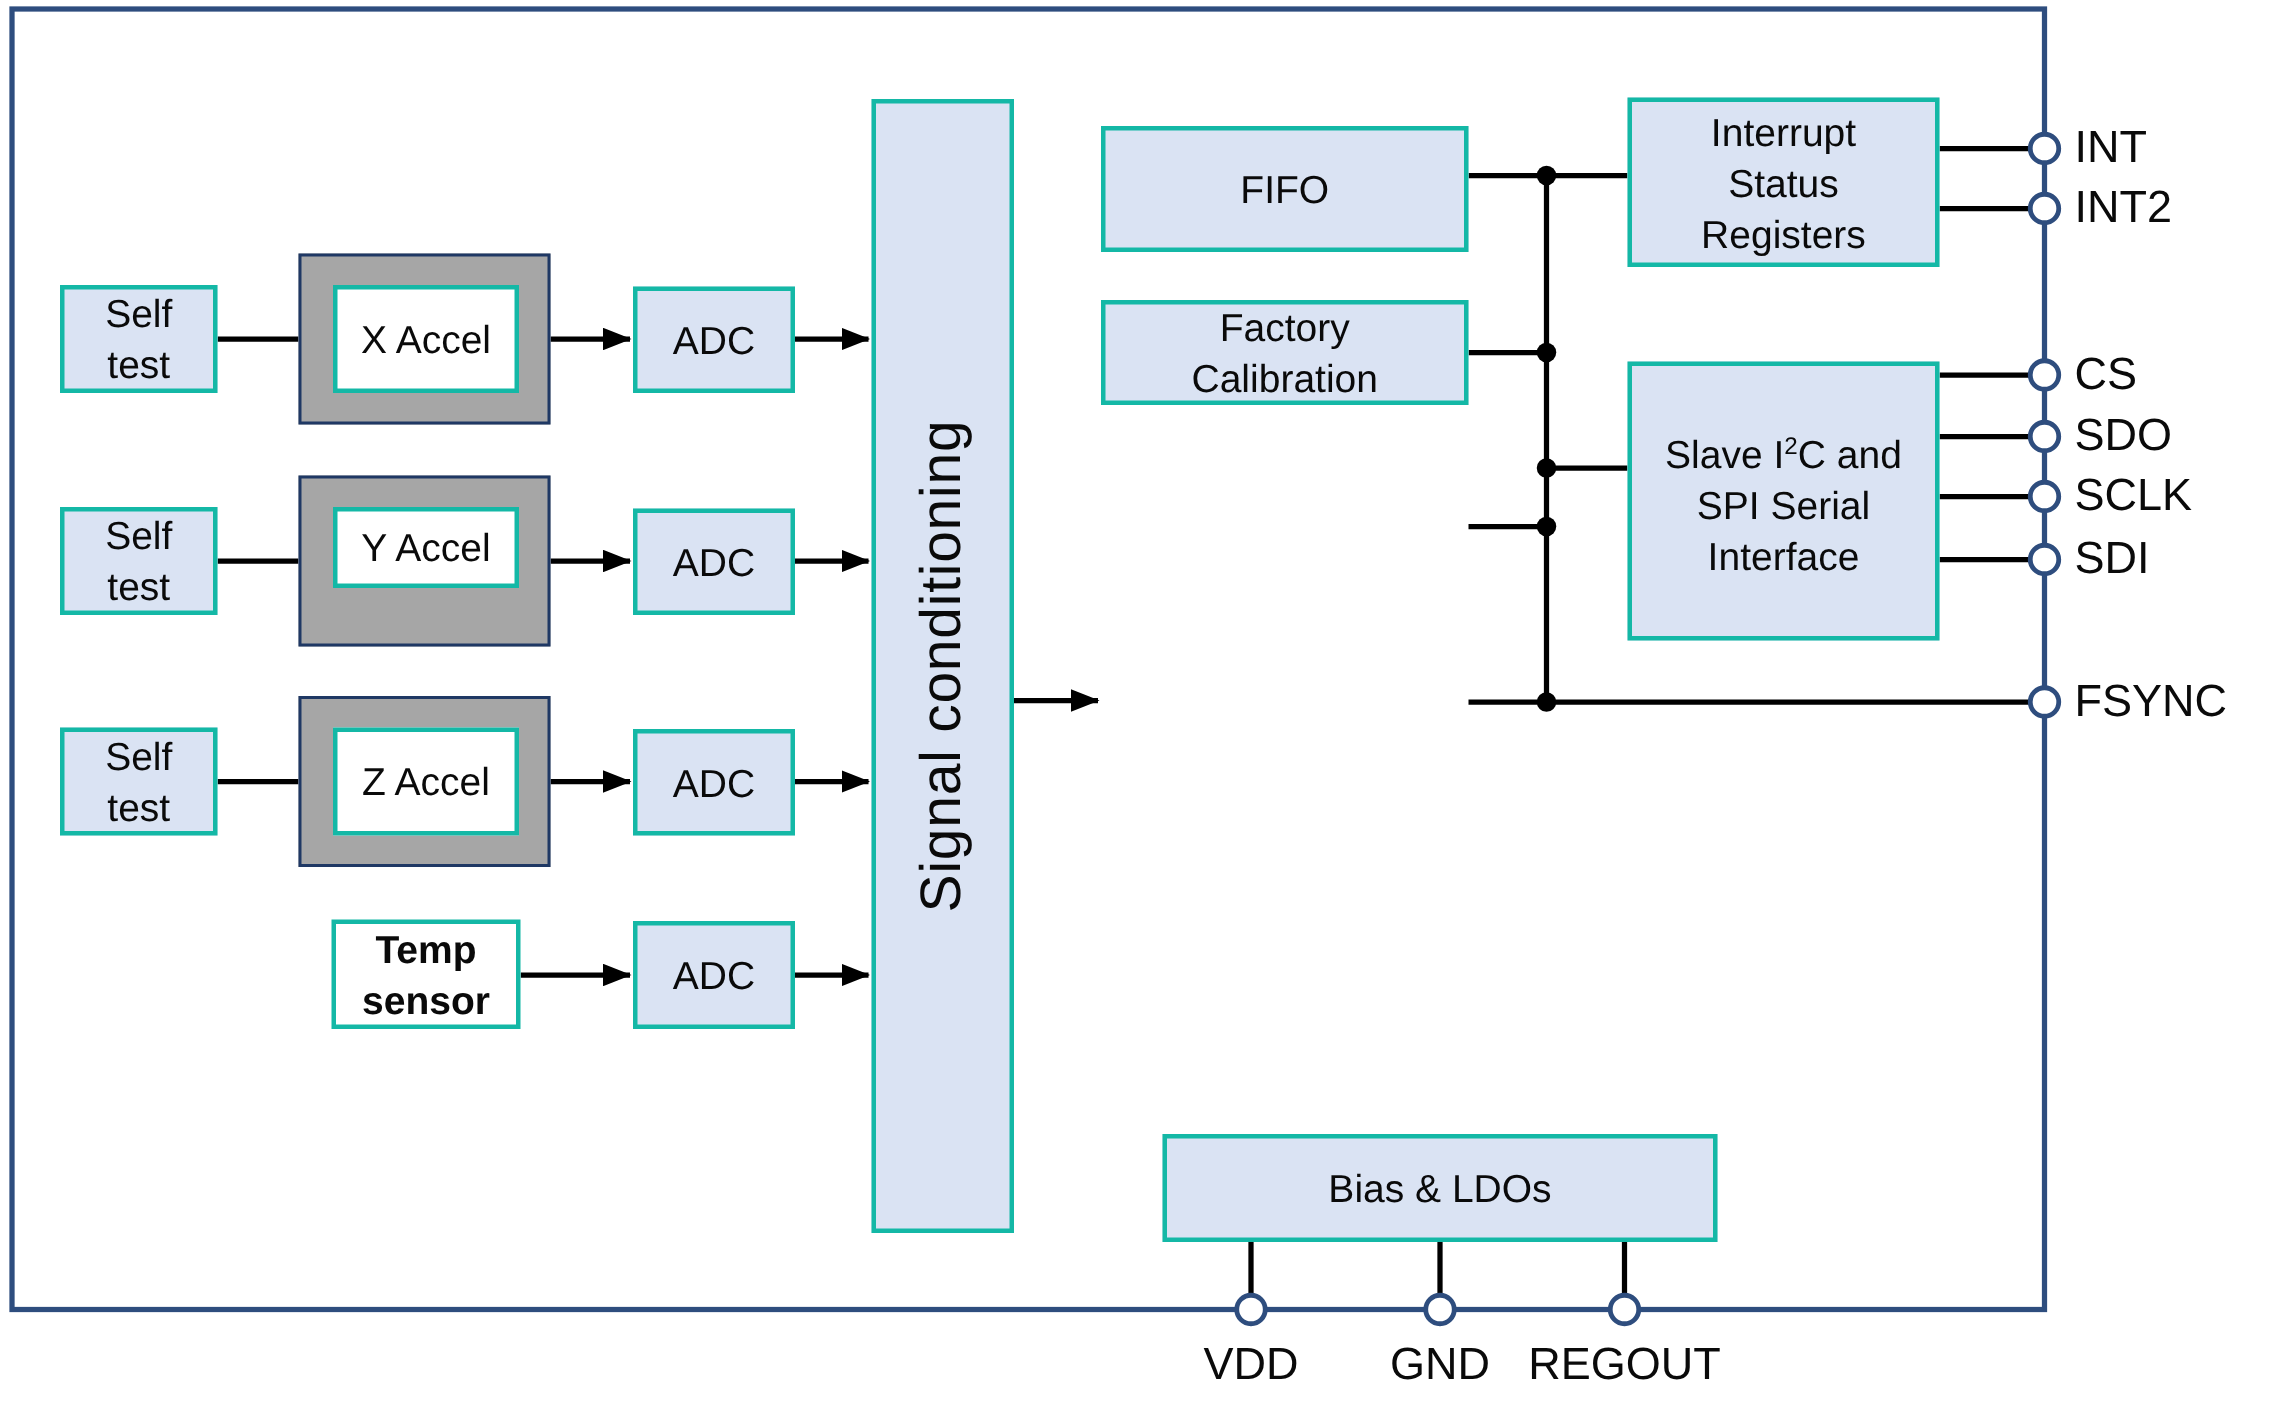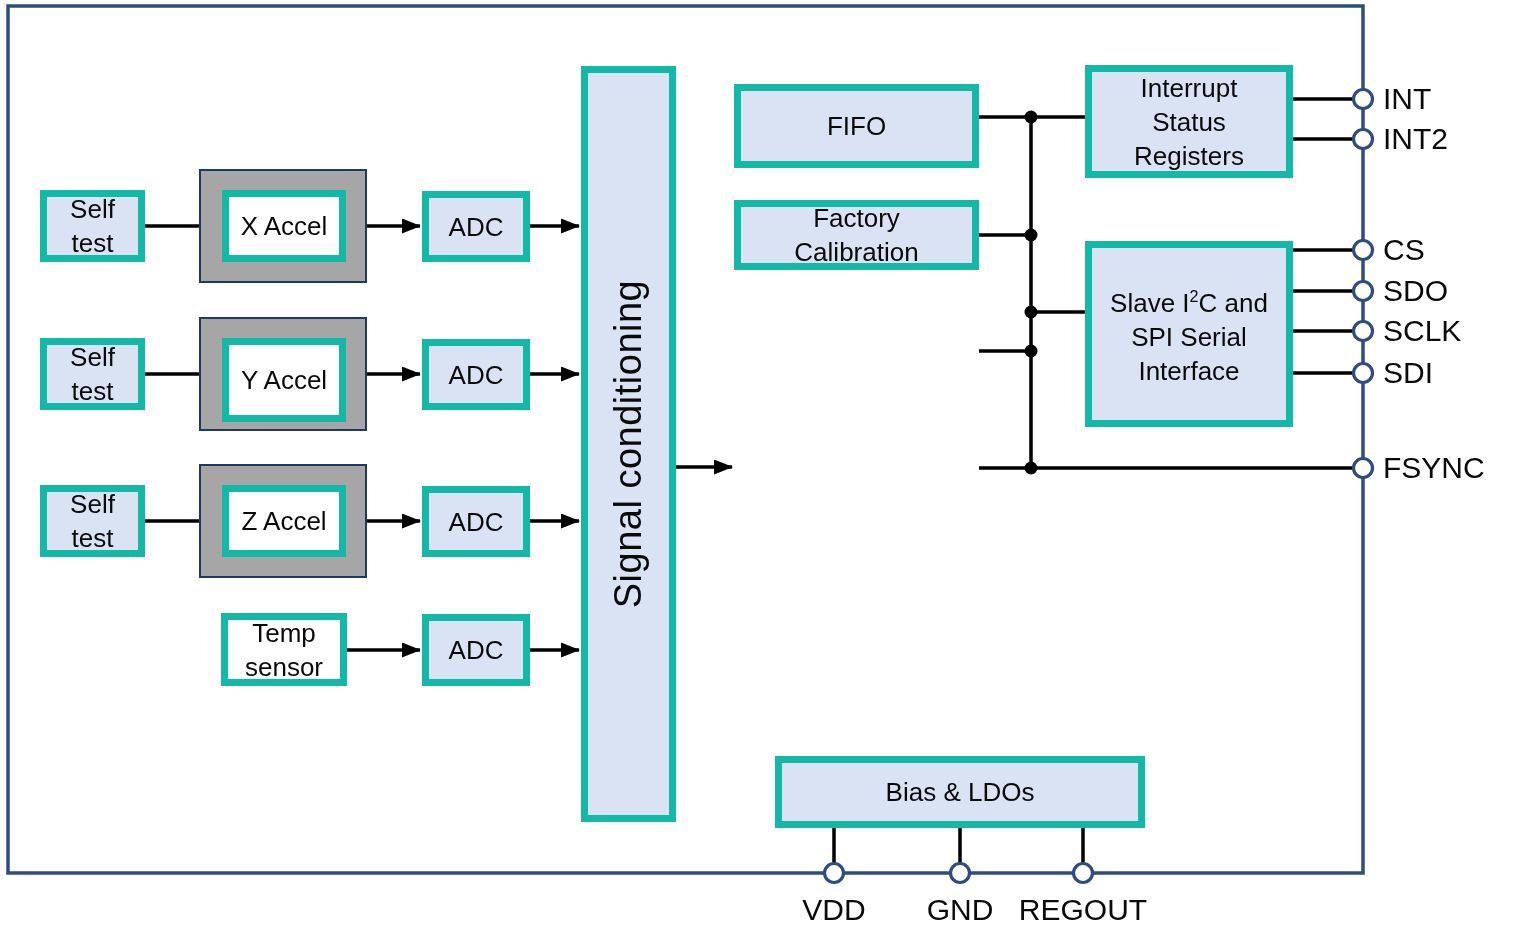--- a/index.html
+++ b/index.html
@@ -22,21 +22,21 @@
   }
   .box {
     position: absolute;
     display: flex;
     align-items: center;
     justify-content: center;
     text-align: center;
     font-size: 26px;
     line-height: 34px;
     background: #dae3f3;
-    border: 7px solid #14b8a6;
+    border: 3px solid #14b8a6;
   }
   .box.white { background: #ffffff; }
   .frame {
     position: absolute;
     background: #a6a6a6;
     border: 2px solid #1f3864;
   }
   .rot-label {
     transform: rotate(-90deg);
     white-space: nowrap;
@@ -143,39 +143,39 @@
     <span>X Accel</span>
   </div>
   <div class="box" style="left:422px; top:191px; width:108px; height:71px;">
     <span>ADC</span>
   </div>
 
   <div class="box" style="left:40px;  top:338px; width:105px; height:72px;">
     <span class="wrap-60">Self test</span>
   </div>
   <div class="frame" style="left:199px; top:317px; width:168px; height:114px;"></div>
-  <div class="box white" style="left:222px; top:338px; width:124px; height:84px;">
+  <div class="box white" style="left:222px; top:338px; width:124px; height:54px;">
     <span>Y Accel</span>
   </div>
   <div class="box" style="left:422px; top:339px; width:108px; height:71px;">
     <span>ADC</span>
   </div>
 
   <div class="box" style="left:40px;  top:485px; width:105px; height:72px;">
     <span class="wrap-60">Self test</span>
   </div>
   <div class="frame" style="left:199px; top:464px; width:168px; height:114px;"></div>
   <div class="box white" style="left:222px; top:485px; width:124px; height:72px;text-align:right;">
     <span>Z Accel</span>
   </div>
   <div class="box" style="left:422px; top:486px; width:108px; height:71px;">
     <span>ADC</span>
   </div>
 
-  <div class="box white" style="left:221px; top:613px; width:126px; height:73px;">
+  <div class="box white" style="left:221px; top:613px; width:126px; height:73px;font-weight:bold;">
     <span class="wrap-90">Temp sensor</span>
   </div>
   <div class="box" style="left:422px; top:614px; width:108px; height:72px;">
     <span>ADC</span>
   </div>
 
   <div class="box" style="left:581px; top:66px; width:95px; height:756px;">
     <span class="rot-label">Signal conditioning</span>
   </div>
 

